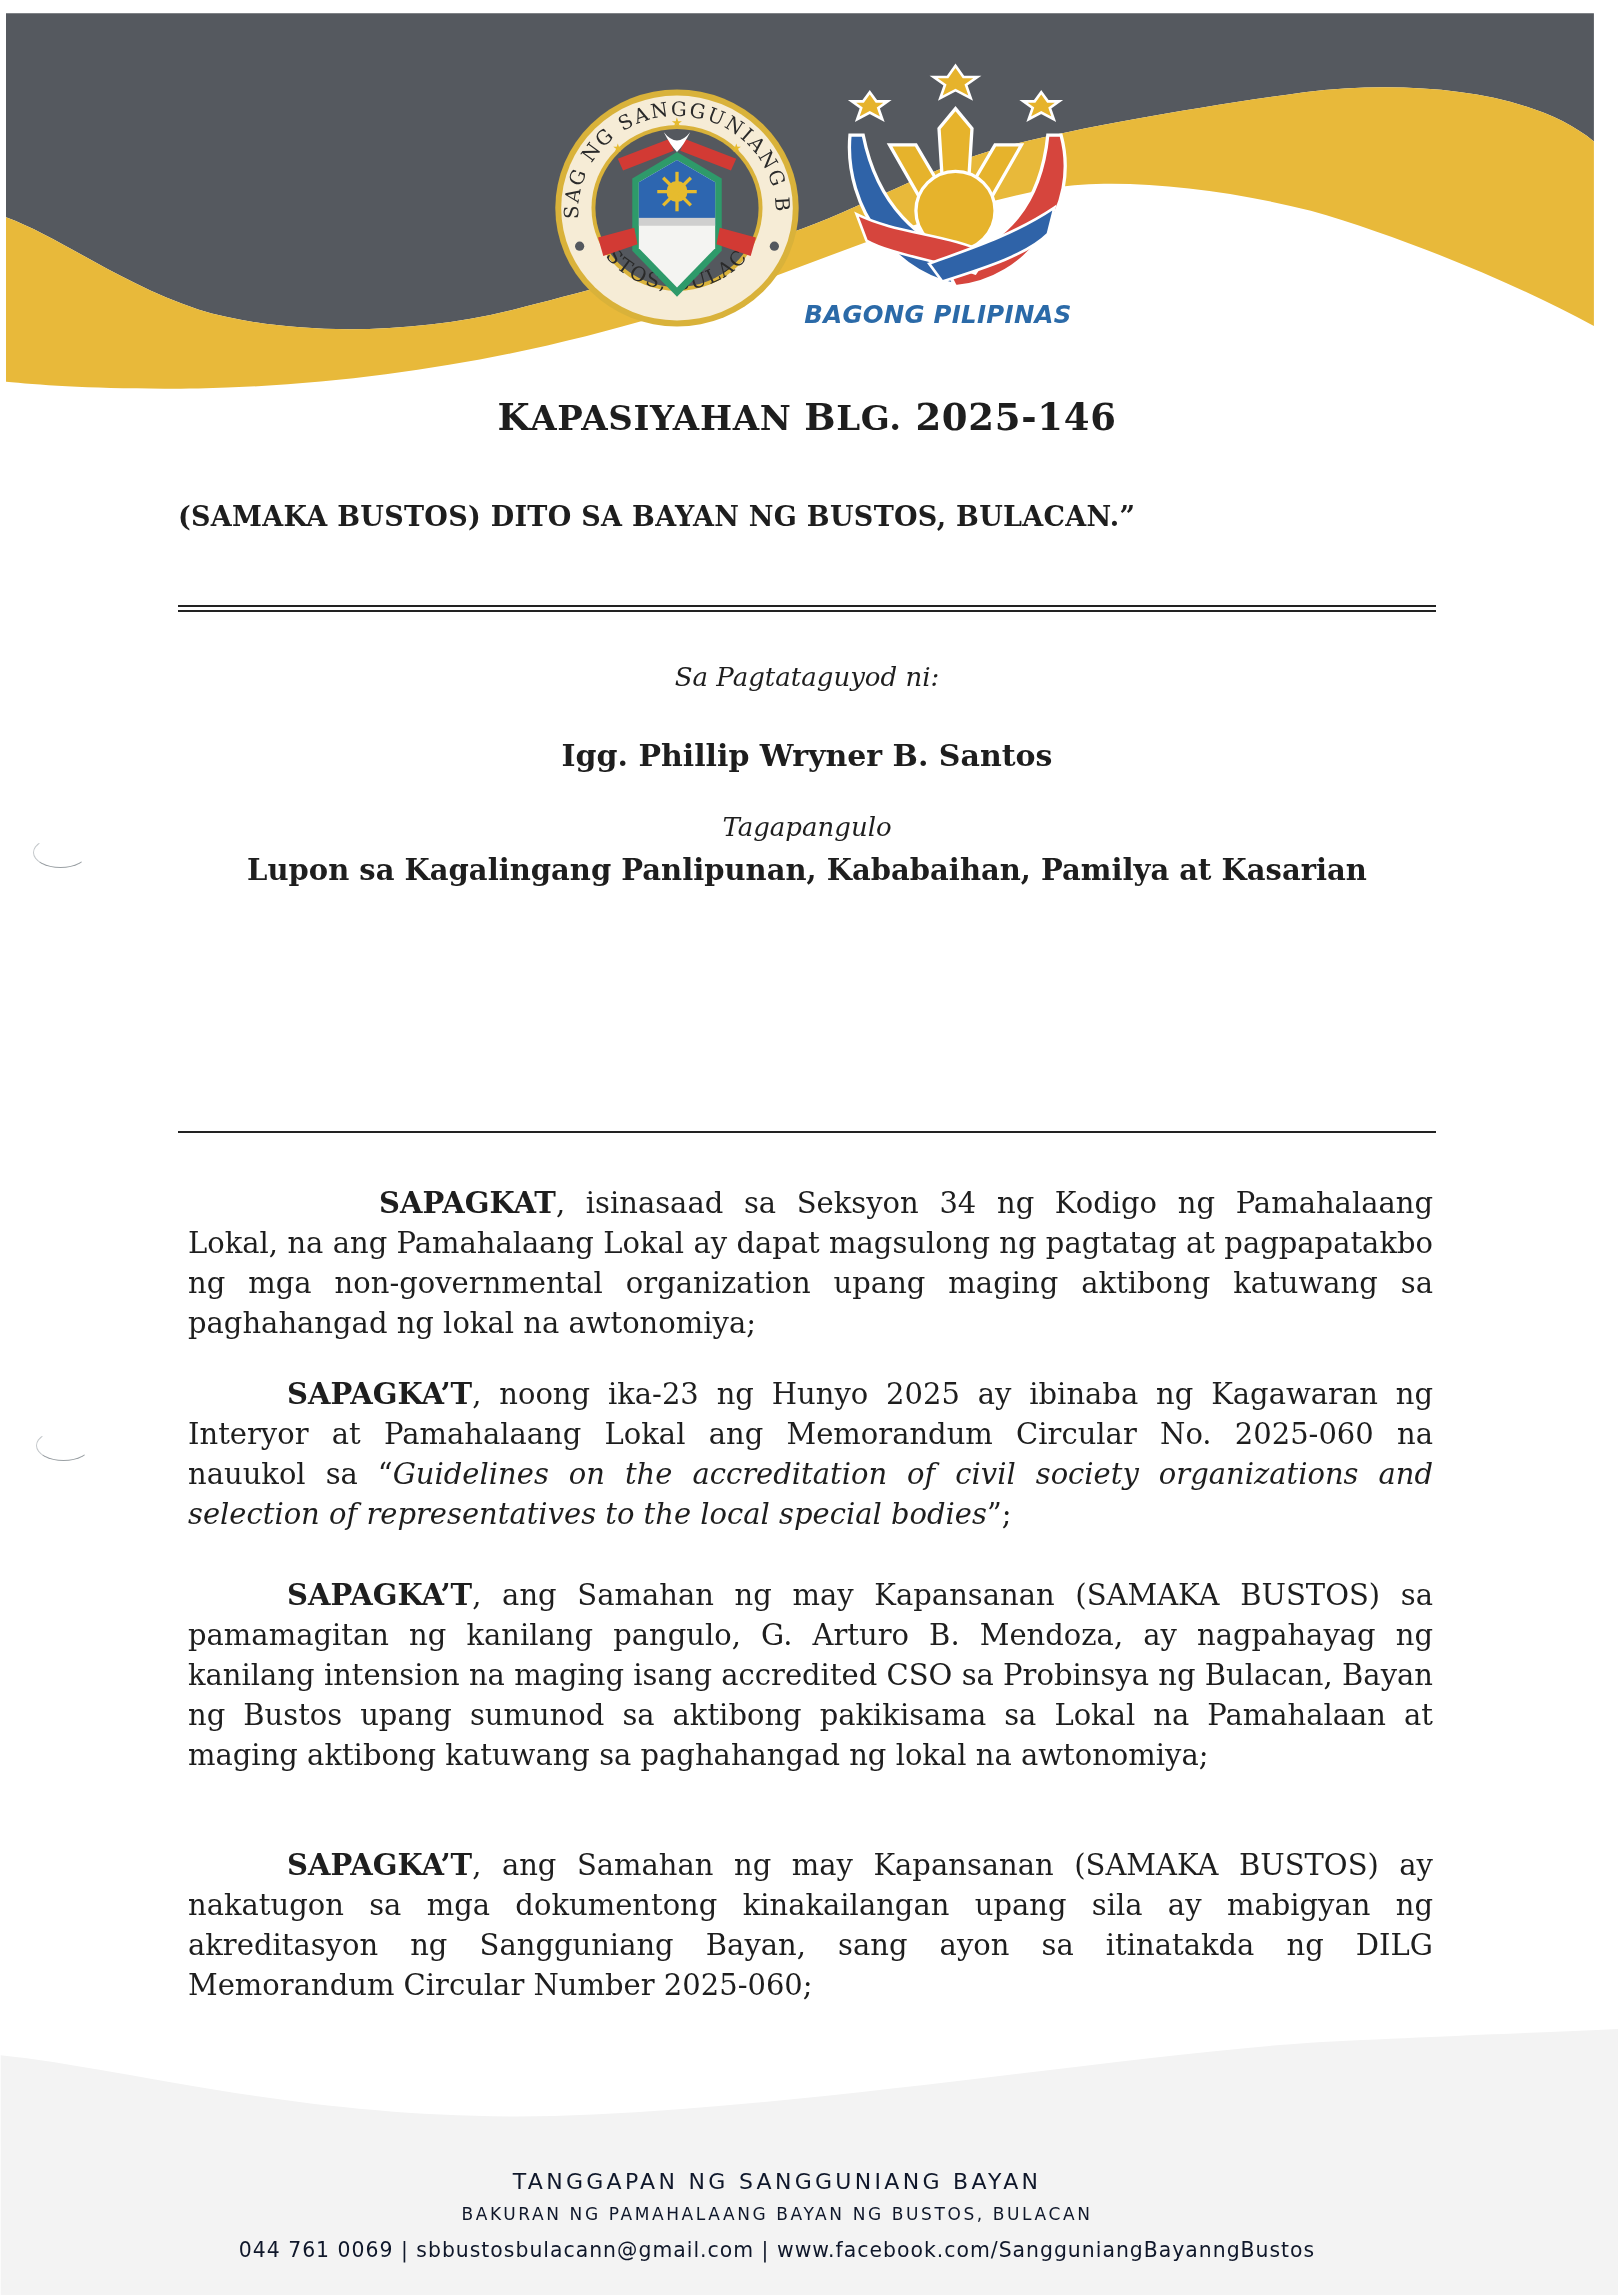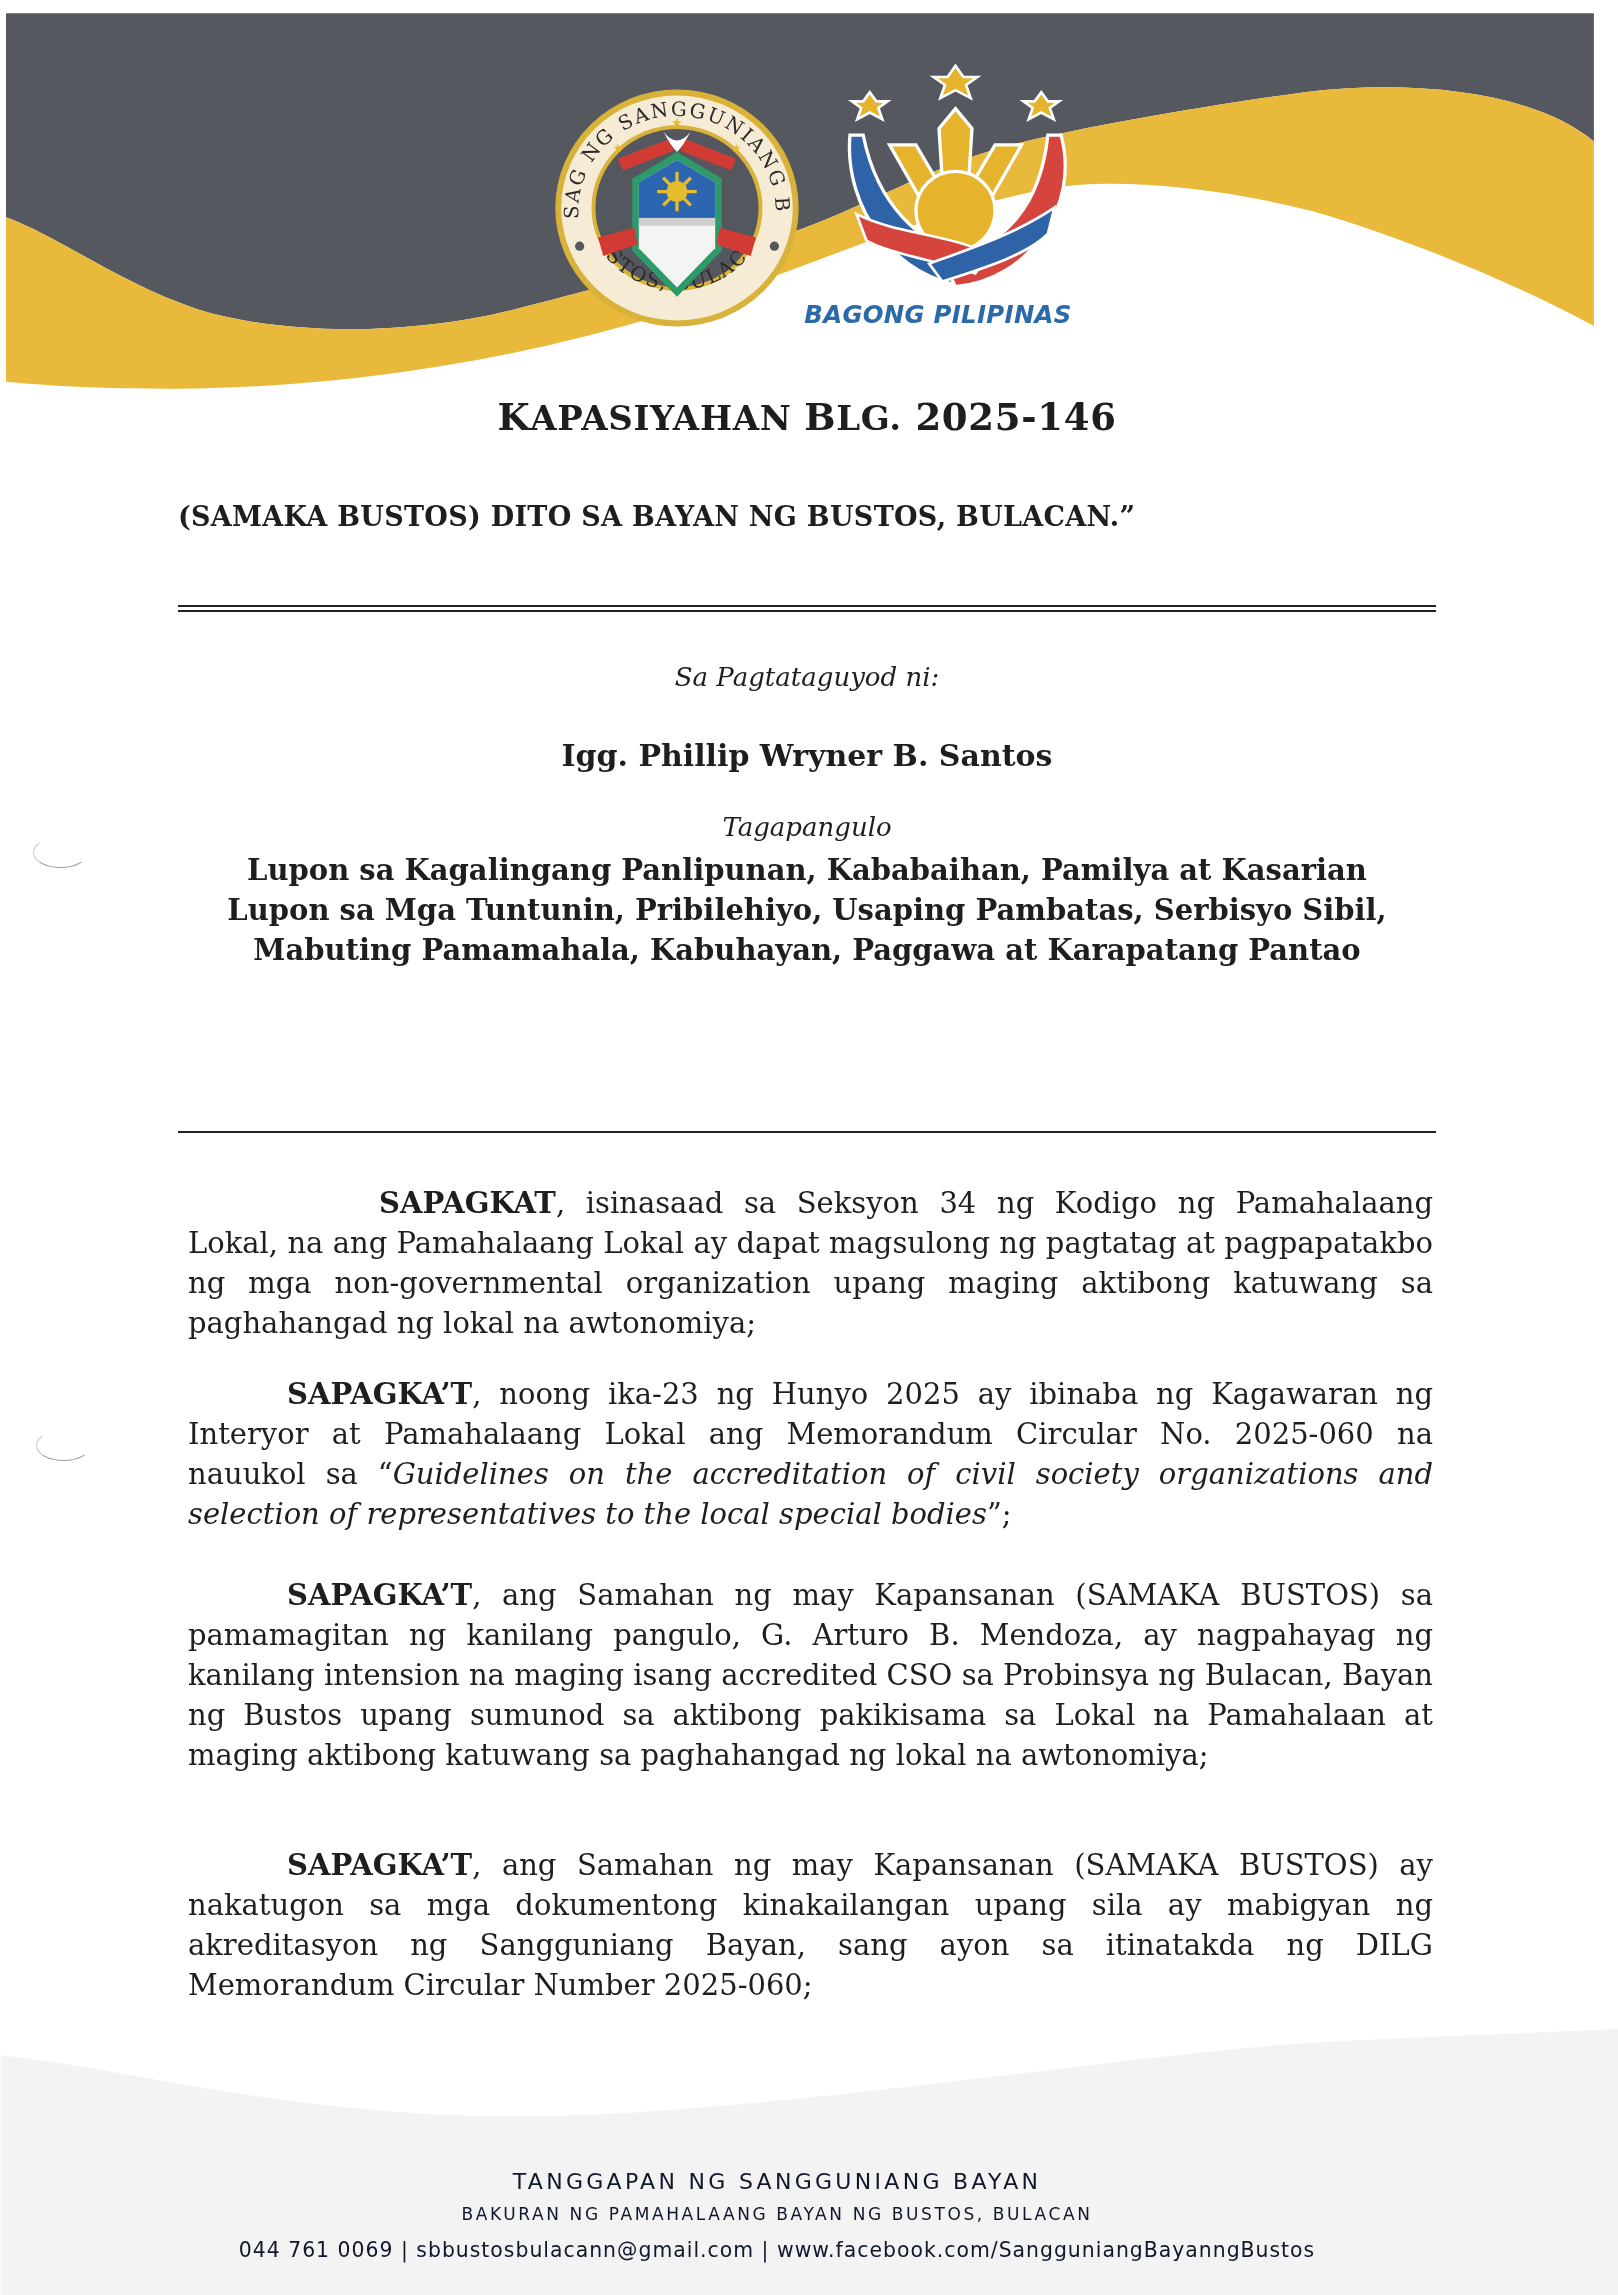--- a/index.html
+++ b/index.html
@@ -133,21 +133,20 @@
   <span class="l2">(SAMAKA BUSTOS) DITO SA BAYAN NG BUSTOS, BULACAN.”</span>
 </div>
 
 <div class="rule-double"></div>
 
 <div class="center sponsor-intro">Sa Pagtataguyod ni:</div>
 <div class="center sponsor-name">Igg. Phillip Wryner B. Santos</div>
 <div class="center sponsor-role">Tagapangulo</div>
 <div class="center committees">
   <div style="padding:0 53px;">Lupon sa Kagalingang Panlipunan, Kababaihan, Pamilya at Kasarian</div>
-  <div style="padding:0 0;">Lupon sa Mga Tuntunin, Pribilehiyo, Usaping Pambatas, Serbisyo Sibil, Mabuting Pamamahala, Kabuhayan, Paggawa at Karapatang Pantao</div>
 </div>
 
 <div class="rule-single"></div>
 
 <div class="para p1"><b>SAPAGKAT</b><span>, isinasaad sa Seksyon 34 ng Kodigo ng Pamahalaang Lokal, na ang Pamahalaang Lokal ay dapat magsulong ng pagtatag at pagpapatakbo ng mga non-governmental organization upang maging aktibong katuwang sa paghahangad ng lokal na awtonomiya;</span></div>
 
 <div class="para p2"><b>SAPAGKA’T</b><span>, noong ika-23 ng Hunyo 2025 ay ibinaba ng Kagawaran ng Interyor at Pamahalaang Lokal ang Memorandum Circular No. 2025-060 na nauukol sa “</span><i>Guidelines on the accreditation of civil society organizations and selection of representatives to the local special bodies</i><span>”;</span></div>
 
 <div class="para p3"><b>SAPAGKA’T</b><span>, ang Samahan ng may Kapansanan (SAMAKA BUSTOS) sa pamamagitan ng kanilang pangulo, G. Arturo B. Mendoza, ay nagpahayag ng kanilang intension na maging isang accredited CSO sa Probinsya ng Bulacan, Bayan ng Bustos upang sumunod sa aktibong pakikisama sa Lokal na Pamahalaan at maging aktibong katuwang sa paghahangad ng lokal na awtonomiya;</span></div>
 

